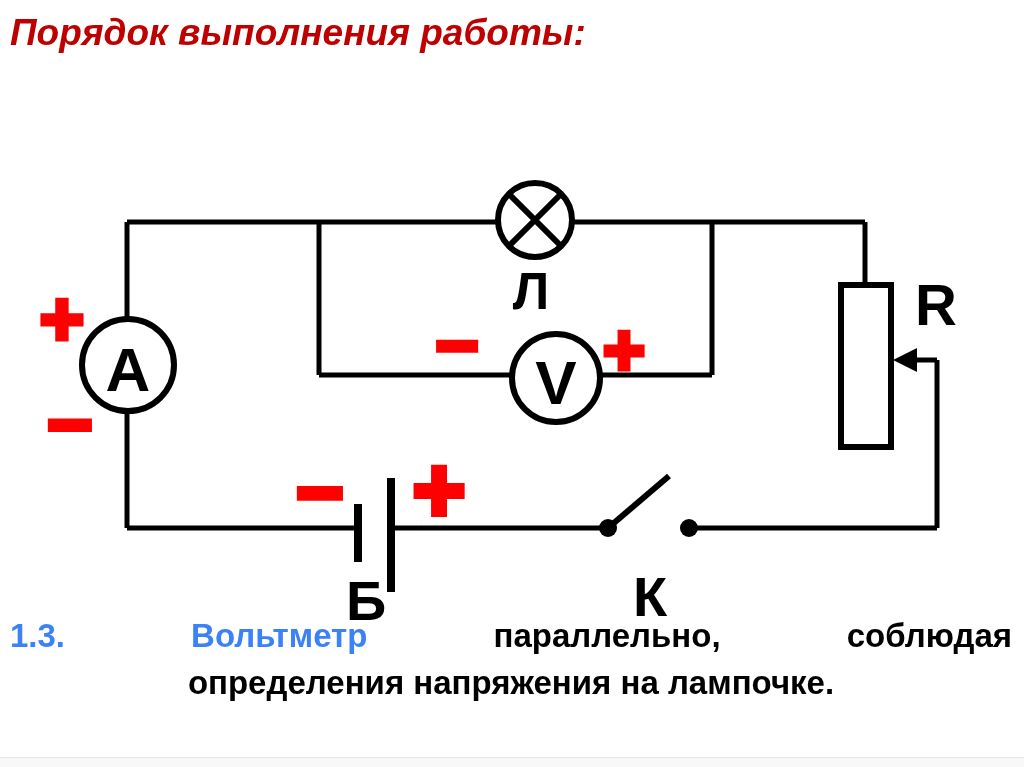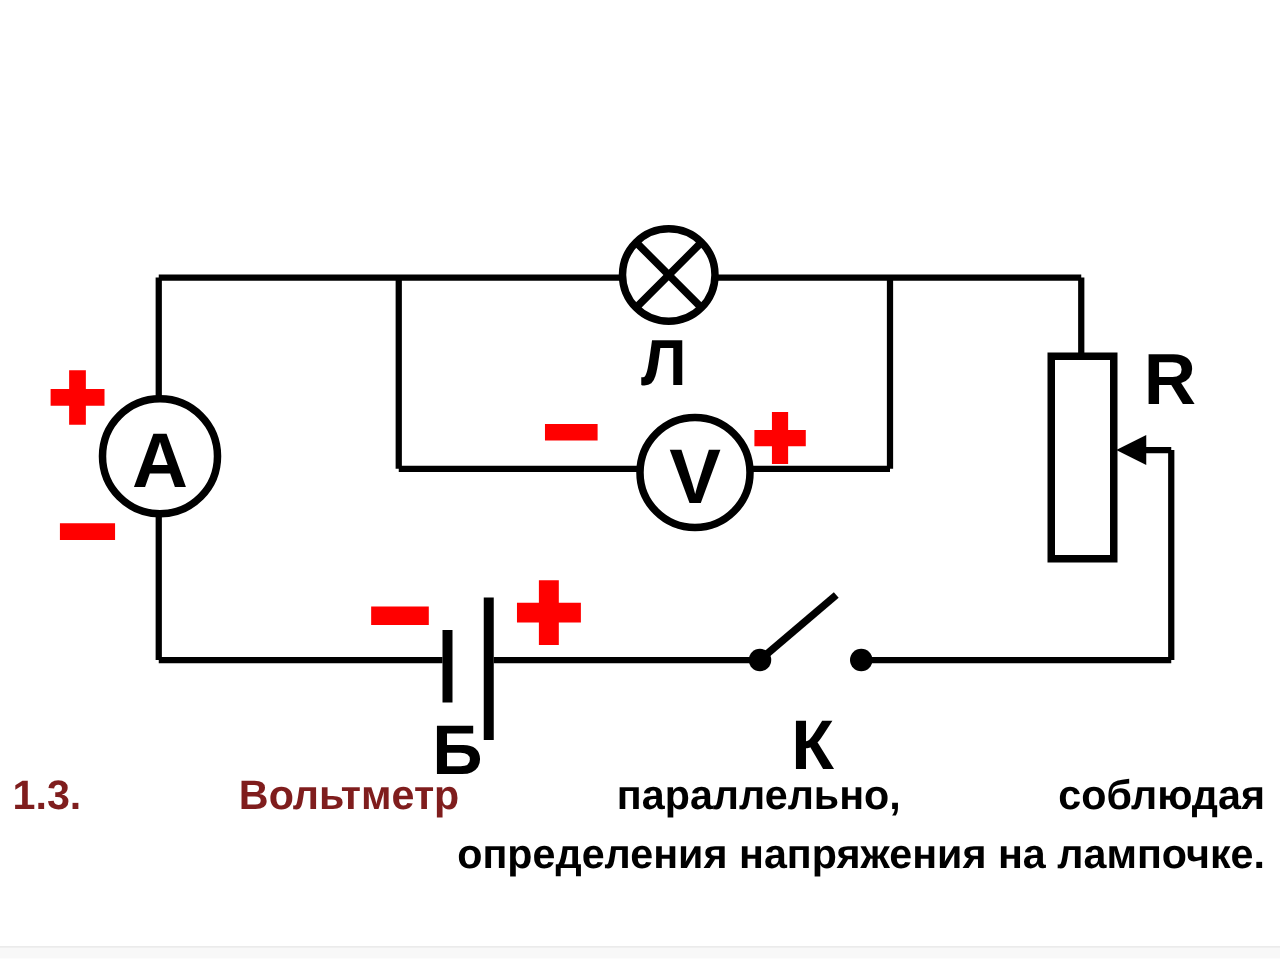--- a/index.html
+++ b/index.html
@@ -18,33 +18,34 @@
   svg .comp{fill:#fff;stroke:#000;stroke-width:6;}
   svg .plate{stroke:#000;stroke-width:8;fill:none;}
   svg .lbl{fill:#000;font-family:"Liberation Sans",sans-serif;font-weight:bold;}
   svg .sign{font-family:"Liberation Sans",sans-serif;font-weight:bold;}
   .paragraph{
     position:absolute;left:10px;right:12px;top:612px;
     font-size:33px;font-weight:bold;color:#000;line-height:47px;
   }
   .pline{white-space:normal;}
   .just{text-align:justify;text-align-last:justify;}
-  .left{text-align:right;}
-  .red{color:#7f1d1d;}
+  .left{text-align:center;}
+  .red{color:#3b82f6;}
   .it{}
   .footer-strip{
     position:absolute;left:0;right:0;bottom:0;height:9px;
     background:#f8f8f8;border-top:1px solid #e6e6e6;
   }
 </style>
 </head>
 <body>
 
 <div class="stage">
 
+  <h1 class="title">Порядок выполнения работы:</h1>
 
   <svg class="circuit" width="1024" height="767" viewBox="0 0 1024 767">
 
     <path class="wire" d="M127,222 H865"></path>
     <path class="wire" d="M127,222 V528"></path>
     <path class="wire" d="M127,528 H354"></path>
     <path class="wire" d="M395,528 H608"></path>
     <path class="wire" d="M689,528 H937"></path>
     <path class="wire" d="M937,360 V528"></path>
 

